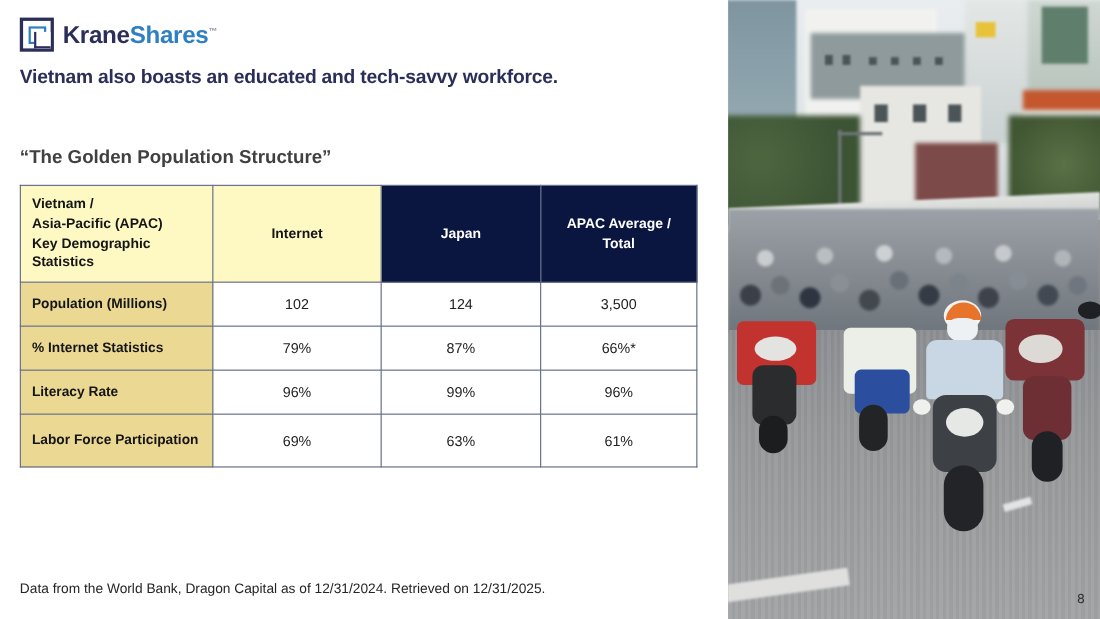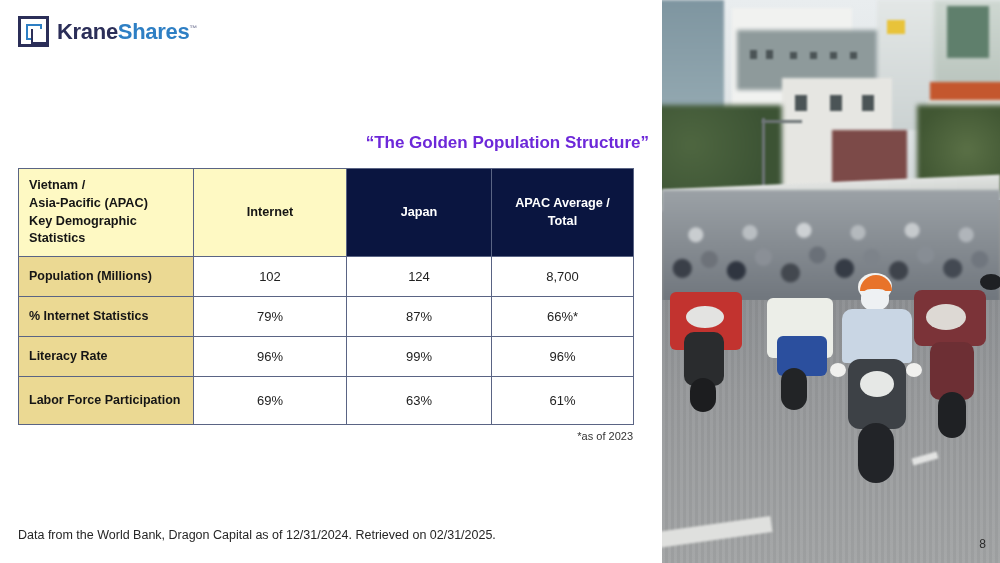--- a/index.html
+++ b/index.html
@@ -55,25 +55,25 @@
   
   .headline {
     position: absolute; left: 18px; top: 59px;
     font-size: 17.5px; font-weight: bold;
     color: #2B2E58;
     letter-spacing: -0.2px;
   }
 
   
   .table-title {
-    position: absolute; left: 33px; top: 133px;
+    position: absolute; left: 18px; top: 133px;
     width: 616px;
-    text-align: right;
+    text-align: left;
     font-size: 17px; font-weight: bold;
-    color: #6d28d9;
+    color: #404040;
   }
 
   
   .table {
     position: absolute;
     left: 18px; top: 168px;
     width: 615px;
     border-collapse: collapse;
     table-layout: fixed;
   }
@@ -250,20 +250,21 @@
 
   <div class="logo-wrap">
     <div class="logo-mark">
       <div class="inner"></div>
     </div>
     <div class="wordmark">
       <span class="wm-krane">Krane</span><span class="wm-shares">Shares</span><span class="wm-tm">™</span>
     </div>
   </div>
 
+  <div class="headline">Vietnam also boasts an educated and tech-savvy workforce.</div>
 
   <div class="table-title">“The Golden Population Structure”</div>
 
   <table class="table">
     <colgroup>
       <col class="col-label">
         <col class="col-a">
         <col class="col-b">
         <col class="col-c">
     </colgroup>
@@ -281,21 +282,21 @@
           <div>APAC Average /</div>
           <div>Total</div>
         </th>
       </tr>
     </thead>
     <tbody>
       <tr>
         <td class="row-label">Population (Millions)</td>
         <td class="val">102</td>
         <td class="val">124</td>
-        <td class="val">8,700</td>
+        <td class="val">3,500</td>
       </tr>
       <tr>
         <td class="row-label">% Internet Statistics</td>
         <td class="val">79%</td>
         <td class="val">87%</td>
         <td class="val">66%*</td>
       </tr>
       <tr>
         <td class="row-label">Literacy Rate</td>
         <td class="val">96%</td>
@@ -304,23 +305,22 @@
       </tr>
       <tr class="tall">
         <td class="row-label">Labor Force Participation</td>
         <td class="val">69%</td>
         <td class="val">63%</td>
         <td class="val">61%</td>
       </tr>
     </tbody>
   </table>
 
-  <div class="footnote">*as of 2023</div>
-
-  <div class="source">Data from the World Bank, Dragon Capital as of 12/31/2024. Retrieved on 02/31/2025.</div>
+
+  <div class="source">Data from the World Bank, Dragon Capital as of 12/31/2024. Retrieved on 12/31/2025.</div>
 
   <div class="photo">
     <div class="ph-sky"></div>
     <div class="ph-bldg1"></div>
     <div class="ph-bldg4"></div>
     <div class="ph-bldg5"></div>
     <div class="ph-sign"></div>
     <div class="ph-yellow"></div>
     <div class="ph-bldg2"></div>
     <div class="ph-bldg3"></div>

